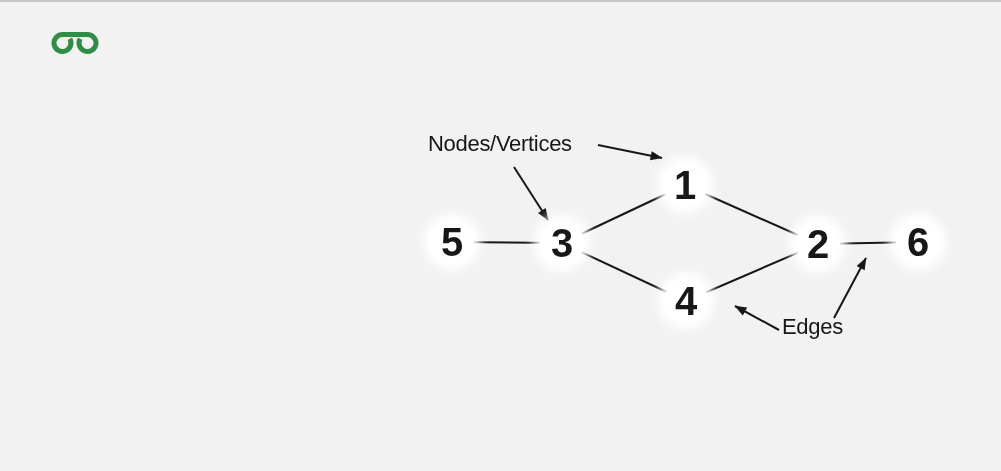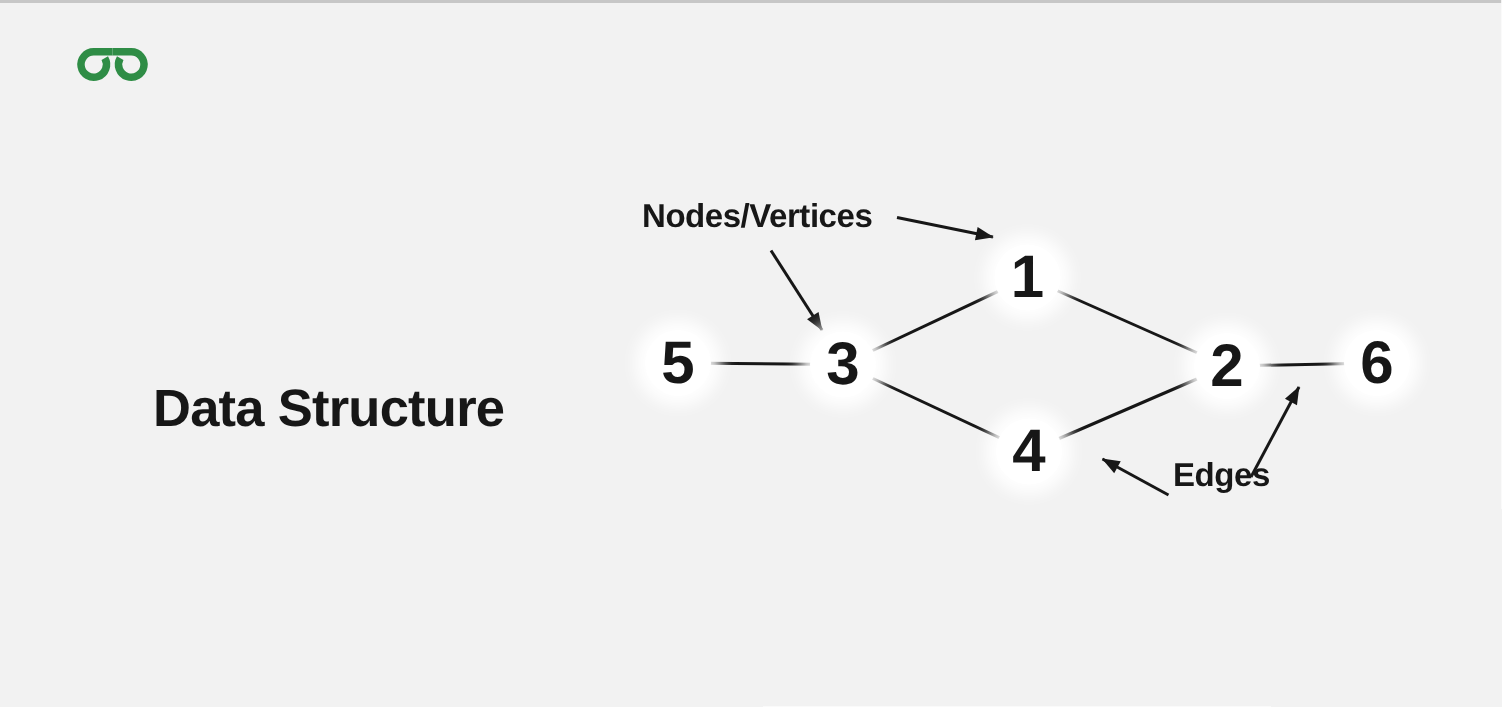--- a/index.html
+++ b/index.html
@@ -45,37 +45,36 @@
   .node{
     position:absolute;width:44px;height:44px;border-radius:50%;
     background:var(--node-fill);
     box-shadow:0 0 10px 7px rgba(255,255,255,0.92);
     transform:translate(-50%,-50%);
     display:flex;align-items:center;justify-content:center;
     font-size:40px;font-weight:700;color:var(--ink);
   }
   .annotation{
     position:absolute;
-    font-size:22px;font-weight:700;line-height:1;color:var(--ink);
+    font-size:22px;font-weight:400;line-height:1;color:var(--ink);
     letter-spacing:-0.3px;
     white-space:nowrap;
   }
 </style>
 </head>
 <body>
 
 <div class="canvas">
   <div class="top-strip"></div>
 
   <svg class="logo" viewBox="0 0 108 52" aria-hidden="true">
     <path d="M 54 8 H 29 A 17 17 0 1 0 43.7 16.5"></path>
     <path d="M 54 8 H 79 A 17 17 0 1 1 64.3 16.5"></path>
   </svg>
 
-  <div class="subtitle">Data Structure</div>
 
   <svg class="graph-lines" viewBox="0 0 1001 471" aria-hidden="true">
     <defs>
       <marker id="arrowhead" viewBox="0 0 12 10" refX="11" refY="5" markerWidth="13" markerHeight="11" markerUnits="userSpaceOnUse" orient="auto">
         <path class="arrowhead-path" d="M0.5,0.8 L11.5,5 L0.5,9.2 Z"></path>
       </marker>
     </defs>
     <g id="edges-group">
         <line x1="452" y1="242" x2="562" y2="243"></line>
         <line x1="562" y1="243" x2="685" y2="185"></line>
@@ -95,15 +94,15 @@
   <div id="nodes-layer">
       <div class="node" style="left: 685px; top: 185px;">1</div>
       <div class="node" style="left: 818px; top: 244px;">2</div>
       <div class="node" style="left: 562px; top: 243px;">3</div>
       <div class="node" style="left: 686px; top: 301px;">4</div>
       <div class="node" style="left: 452px; top: 242px;">5</div>
       <div class="node" style="left: 918px; top: 242px;">6</div>
     </div>
   <div id="annotations-layer">
       <div class="annotation" style="left: 428px; top: 133px;">Nodes/Vertices</div>
-      <div class="annotation" style="left: 782px; top: 306px; text-align: center;">Edges</div>
+      <div class="annotation" style="left: 782px; top: 316px; text-align: center;">Edges</div>
     </div>
 </div>
 
 </body></html>

